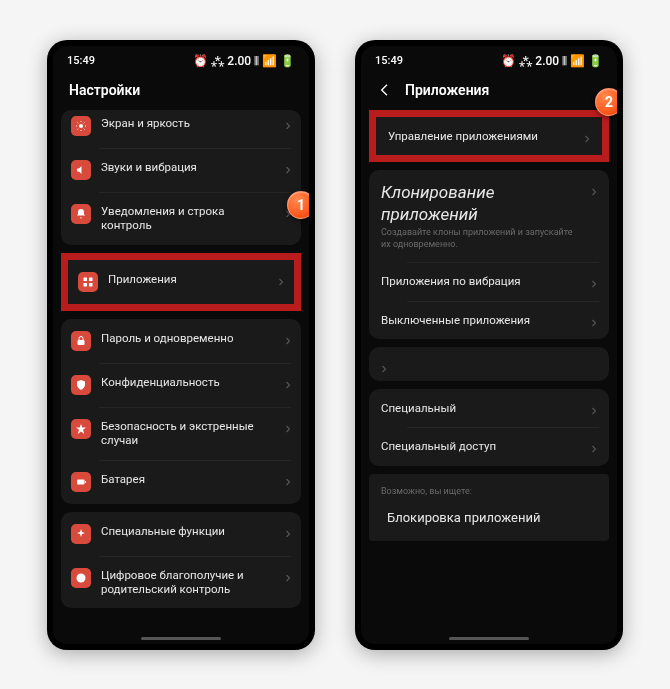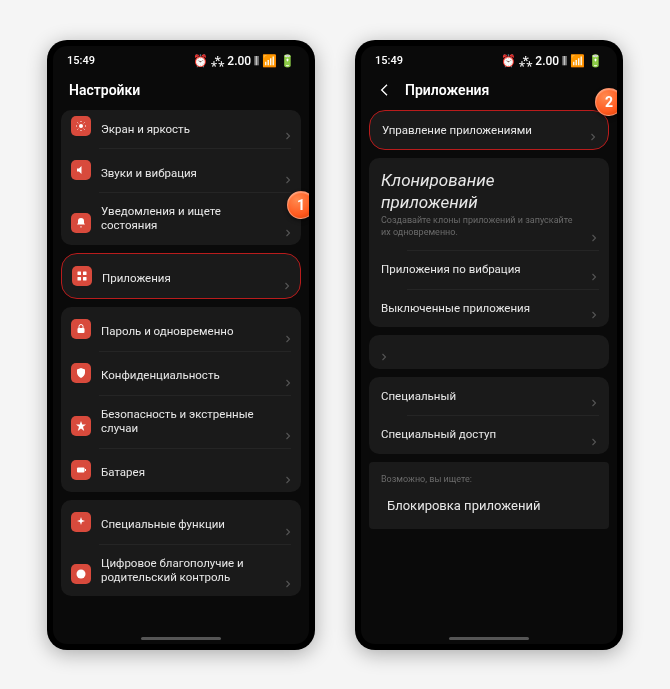--- a/index.html
+++ b/index.html
@@ -70,21 +70,21 @@
       height: calc(100% - 68px);
     }
     .group {
       background: #1a1a1a;
       border-radius: 10px;
       margin-bottom: 8px;
       overflow: hidden;
     }
     .item {
       display: flex;
-      align-items: flex-end;
+      align-items: flex-start;
       padding: 12px 10px;
       gap: 10px;
       position: relative;
     }
     .item + .item::before {
       content: "";
       position: absolute;
       top: 0;
       left: 38px;
       right: 10px;
@@ -121,22 +121,22 @@
       line-height: 1.3;
       margin-top: 2px;
     }
     .chevron {
       width: 6px;
       height: 10px;
       flex-shrink: 0;
     }
     .chevron svg { width: 6px; height: 10px; stroke: #555; fill: none; stroke-width: 1.5; }
     .highlight {
-      border: 1px solid #b91c1c;
-      border-radius: 16px;
+      border: 7px solid #b91c1c;
+      border-radius: 0;
       position: relative;
     }
     .highlight.apps-hl { margin-bottom: 8px; }
     .badge {
       position: absolute;
       width: 28px;
       height: 28px;
       border-radius: 50%;
       background: radial-gradient(circle at 35% 30%, #ff8a50, #ff5a1f 60%, #d23a00 100%);
       color: #fff;
@@ -224,21 +224,21 @@
           <span class="chevron"><svg viewBox="0 0 8 12">
                 <path d="M2 2l4 4-4 4"></path>
               </svg></span>
         </div>
         <div class="item">
           <span class="item-icon">
               <svg viewBox="0 0 24 24">
                 <path d="M12 2a6 6 0 00-6 6v4l-2 3h16l-2-3V8a6 6 0 00-6-6zM10 19a2 2 0 004 0"></path>
               </svg>
             </span>
-          <span class="item-label-only">Уведомления и ищете состояния</span>
+          <span class="item-label-only">Уведомления и строка контроль</span>
           <span class="chevron"><svg viewBox="0 0 8 12">
                 <path d="M2 2l4 4-4 4"></path>
               </svg></span>
         </div>
       </div>
 
       <div class="group highlight apps-hl">
         <div class="item">
           <span class="item-icon">
               <svg viewBox="0 0 24 24">

